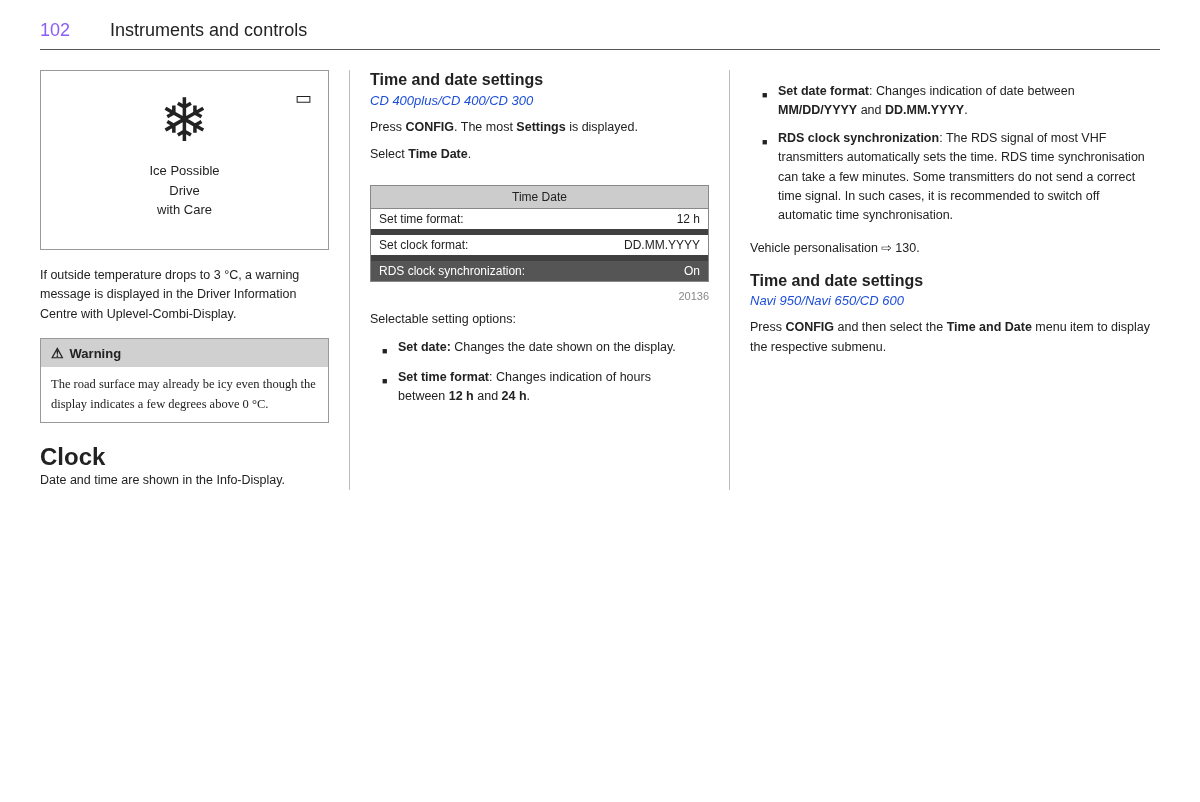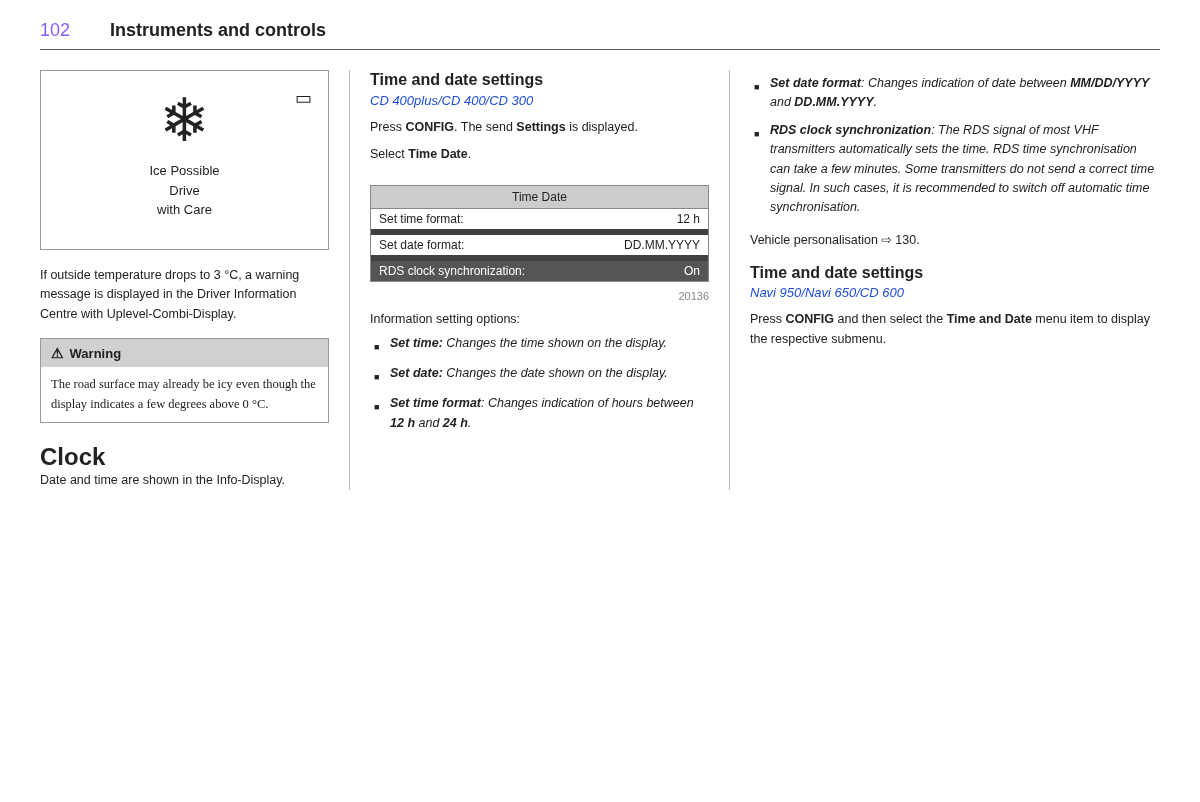--- a/index.html
+++ b/index.html
@@ -22,21 +22,21 @@
       border-bottom: 1px solid #555;
       margin-bottom: 20px;
     }
     .page-number {
       font-size: 18px;
       font-weight: normal;
       color: #8b5cf6;
     }
     .page-title {
       font-size: 18px;
-      font-weight: bold;
+      font-weight: normal;
       color: #222;
     }
     .content-area {
       display: flex;
       gap: 0;
     }
     
     .col-left {
       width: 310px;
       min-width: 310px;
@@ -184,22 +184,21 @@
       text-align: right;
       font-size: 11px;
       color: #888;
       margin-bottom: 10px;
     }
 
     
     .bullet-list {
       list-style: none;
       padding: 0;
-      margin: 4px;
-      font-style: italic;
+      margin: 12px;
     }
     .bullet-list li {
       display: flex;
       gap: 6px;
       font-size: 12.5px;
       line-height: 1.55;
       margin-bottom: 8px;
       align-items: flex-start;
     }
     .bullet-list li .bullet-sq {
@@ -264,55 +263,48 @@
       <div class="clock-desc">Date and time are shown in the Info-Display.</div>
 
     </div>
 
     <div class="col-middle">
 
       <div class="section-title">Time and date settings</div>
       <div class="section-subtitle">CD 400plus/CD 400/CD 300</div>
 
       <p class="section-text">
-        <span>Press </span><span class="bold">CONFIG</span><span>. The send </span><span class="bold">Settings</span><span> is displayed.</span>
+        <span>Press </span><span class="bold">CONFIG</span><span>. The most </span><span class="bold">Settings</span><span> is displayed.</span>
       </p>
 
       <p class="section-text">
         <span>Select </span><span class="bold">Time Date</span><span>.</span>
       </p>
 
       <div class="time-date-display">
         <div class="td-header">Time Date</div>
         <div class="td-row">
           <span class="td-label">Set time format:</span>
           <span class="td-value">12 h</span>
         </div>
         <div class="td-row">
-          <span class="td-label">Set date format:</span>
+          <span class="td-label">Set clock format:</span>
           <span class="td-value">DD.MM.YYYY</span>
         </div>
         <div class="td-row selected">
           <span class="td-label">RDS clock synchronization:</span>
           <span class="td-value">On</span>
         </div>
       </div>
 
       <div class="image-caption">20136</div>
 
-      <p class="selectable-label">Information setting options:</p>
+      <p class="selectable-label">Selectable setting options:</p>
 
       <ul class="bullet-list">
-        <li>
-          <span class="bullet-sq"></span>
-          <span class="bullet-content">
-            <span class="bold">Set time:</span>
-            <span> Changes the time shown on the display.</span>
-          </span>
-        </li>
         <li>
           <span class="bullet-sq"></span>
           <span class="bullet-content">
             <span class="bold">Set date:</span>
             <span> Changes the date shown on the display.</span>
           </span>
         </li>
         <li>
           <span class="bullet-sq"></span>
           <span class="bullet-content">

